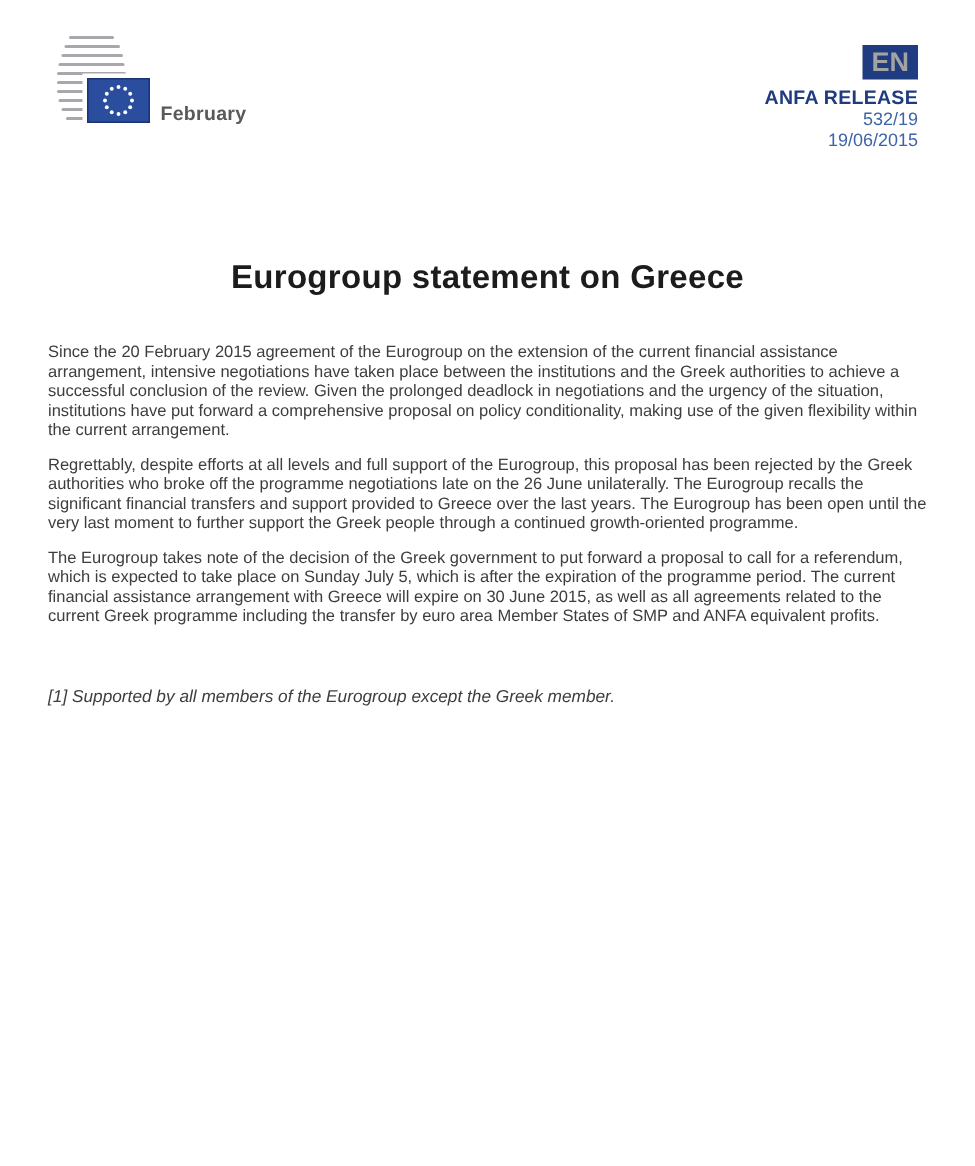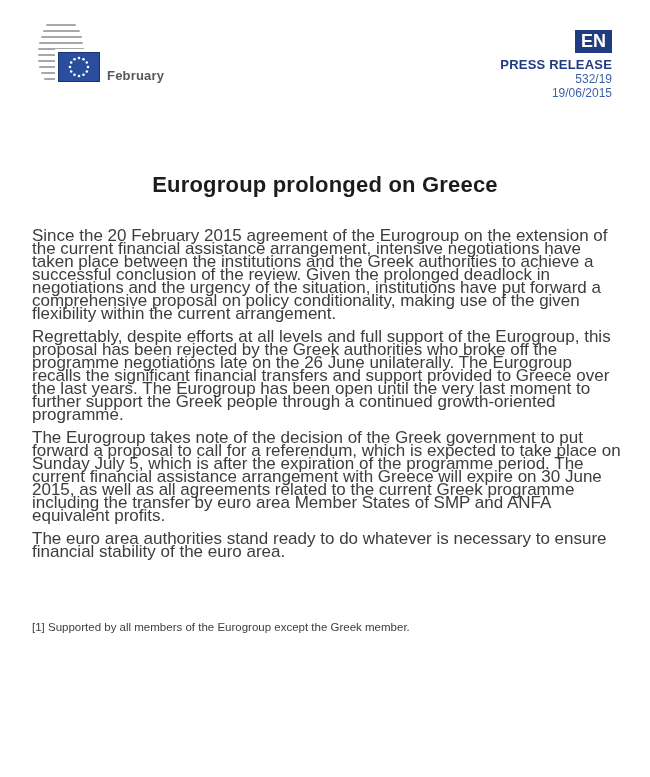--- a/index.html
+++ b/index.html
@@ -48,21 +48,21 @@
   }
 
   
   .press-block{position:absolute;top:26px;right:38px;text-align:right;}
   .press-title{
     font-size:30px;font-weight:bold;color:var(--navy);
     line-height:1;letter-spacing:.5px;
   }
   .lang-box{
     display:inline-block;margin-top:4px;
-    background:var(--navy);color:#ffffff;
+    background:var(--navy);color:#a3a3a3;
     font-size:18px;font-weight:bold;line-height:1;
     padding:2px 6px 3px 6px;
   }
   .press-release-label{
     font-size:13px;font-weight:bold;color:var(--navy);
     margin-top:4px;letter-spacing:.2px;
   }
   .press-number,.press-date{
     font-size:12px;color:var(--mid-blue);margin-top:1px;line-height:1.1;
   }
@@ -74,25 +74,25 @@
     font-size:22px;font-weight:bold;color:var(--title-text);
     letter-spacing:.2px;
   }
 
   
   .body-text{
     position:absolute;left:32px;top:229px;width:590px;
   }
   .body-text p{
     margin:0 0 10px 0;
-    font-size:17px;line-height:13px;color:var(--body-text);
+    font-size:11px;line-height:13px;color:var(--body-text);
   }
   .footnote{
-    margin-top:63px;
-    font-size:11.5px;line-height:13px;color:var(--body-text);
+    margin-top:41px;
+    font-size:11.5px;line-height:13px;color:var(--body-text);font-style:italic;
   }
 </style>
 </head>
 <body>
 
 <div class="page">
 
   <header>
 
     <div class="logo">
@@ -125,30 +125,29 @@
           <circle cx="16.5" cy="7.2" r="1.3"></circle>
         </g>
       </svg>
       <span class="logo-label">February</span>
     </div>
 
     <div class="press-block">
       <div>
         <span class="lang-box">EN</span>
       </div>
-      <div class="press-release-label">PRESS RELEASE</div>
+      <div class="press-release-label">ANFA RELEASE</div>
       <div class="press-number">532/19</div>
       <div class="press-date">19/06/2015</div>
     </div>
 
   </header>
 
-  <h1 class="doc-title">Eurogroup prolonged on Greece</h1>
+  <h1 class="doc-title">Eurogroup statement on Greece</h1>
 
   <main class="body-text">
     <p>Since the 20 February 2015 agreement of the Eurogroup on the extension of the current financial assistance arrangement, intensive negotiations have taken place between the institutions and the Greek authorities to achieve a successful conclusion of the review. Given the prolonged deadlock in negotiations and the urgency of the situation, institutions have put forward a comprehensive proposal on policy conditionality, making use of the given flexibility within the current arrangement.</p>
     <p>Regrettably, despite efforts at all levels and full support of the Eurogroup, this proposal has been rejected by the Greek authorities who broke off the programme negotiations late on the 26 June unilaterally. The Eurogroup recalls the significant financial transfers and support provided to Greece over the last years. The Eurogroup has been open until the very last moment to further support the Greek people through a continued growth-oriented programme.</p>
     <p>The Eurogroup takes note of the decision of the Greek government to put forward a proposal to call for a referendum, which is expected to take place on Sunday July 5, which is after the expiration of the programme period. The current financial assistance arrangement with Greece will expire on 30 June 2015, as well as all agreements related to the current Greek programme including the transfer by euro area Member States of SMP and ANFA equivalent profits.</p>
-    <p>The euro area authorities stand ready to do whatever is necessary to ensure financial stability of the euro area.</p>
     <div class="footnote">[1] Supported by all members of the Eurogroup except the Greek member.</div>
   </main>
 
 </div>
 
 </body></html>

